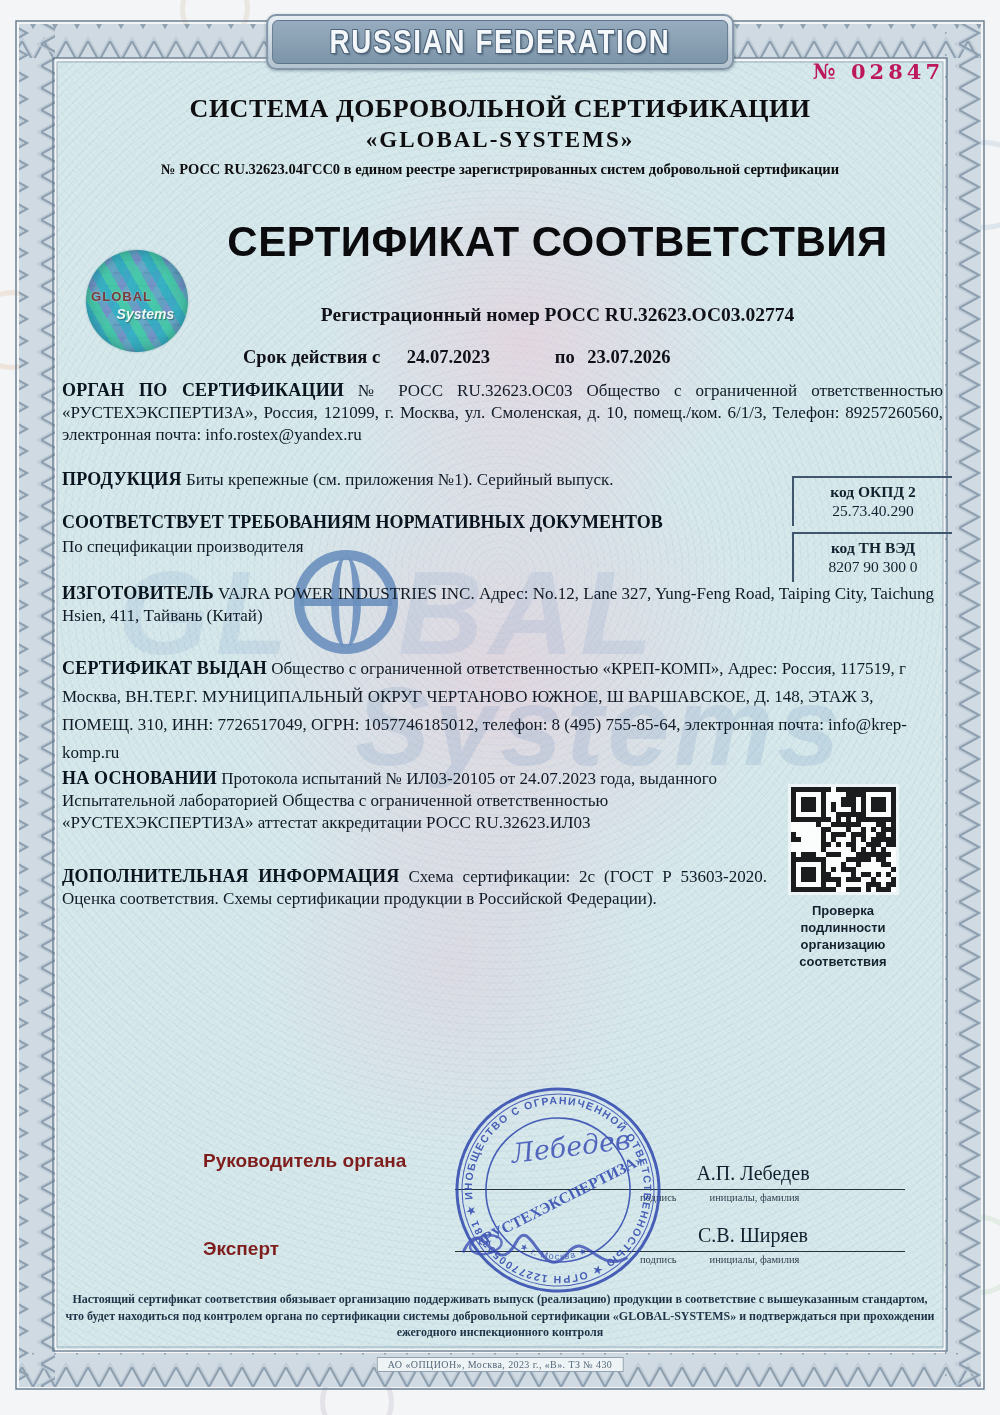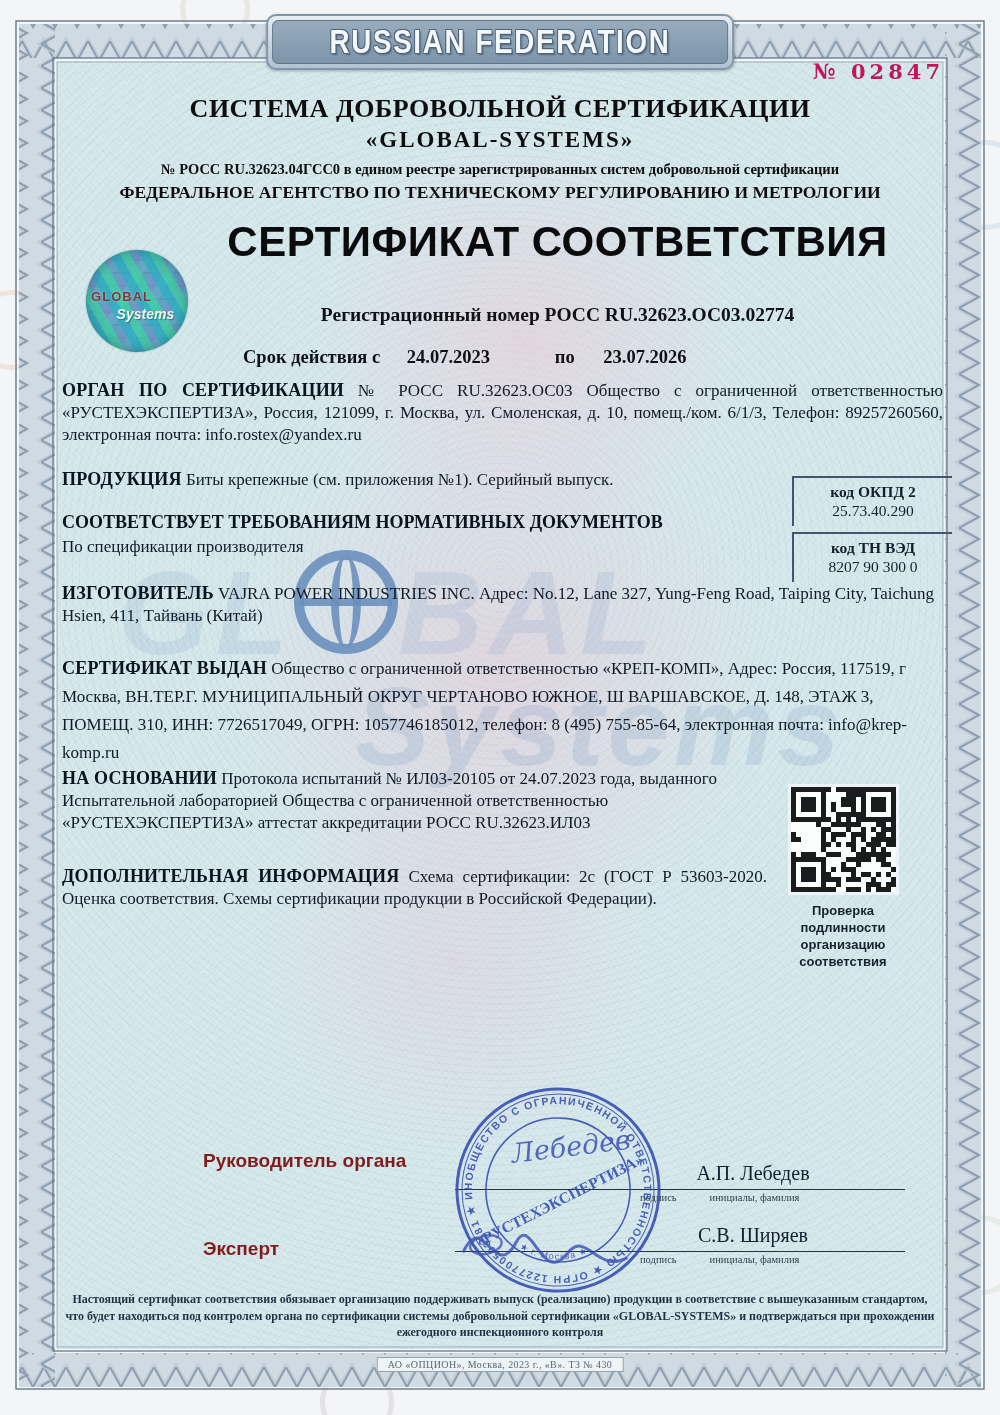--- a/index.html
+++ b/index.html
@@ -44,21 +44,21 @@
       repeating-linear-gradient(0deg, rgba(30,90,80,.25) 0 2px, rgba(0,0,0,0) 2px 13px);
     box-shadow:inset 0 0 14px rgba(20,70,80,.45), 0 0 2px rgba(60,120,110,.5);}
   .holo-l1{position:absolute;left:5%;top:38%;font-family:"Liberation Sans",sans-serif;font-weight:bold;font-size:13px;
     letter-spacing:1px;color:#7a3a3a;text-shadow:0 0 2px rgba(255,255,255,.5);}
   .holo-l2{position:absolute;left:30%;top:55%;font-family:"Liberation Sans",sans-serif;font-weight:bold;font-style:italic;
     font-size:14px;color:#eef7f2;text-shadow:1px 1px 1px rgba(40,90,90,.7);}
   
   .regline{position:absolute;left:170px;right:55px;top:304px;z-index:4;text-align:center;font-size:19.5px;font-weight:bold;color:#101018;}
   .validity{position:absolute;left:243px;top:347px;z-index:4;font-size:18.5px;font-weight:bold;color:#101018;white-space:nowrap;}
   .validity span{display:inline-block;}
-  .v-from{margin-left:22px;} .v-po{margin-left:60px;} .v-to{margin-left:24px;}
+  .v-from{margin-left:22px;} .v-po{margin-left:60px;} .v-to{margin-left:8px;}
   
   .para{position:absolute;z-index:4;font-size:17px;line-height:21.8px;color:#101a26;margin:0;}
   .para b{font-size:18px;letter-spacing:.2px;color:#0a141f;}
   .just{text-align:justify;}
   .p-org{left:62px;right:57px;top:380px;}
   .p-product{left:62px;width:705px;top:469px;}
   .lbl-conf{position:absolute;left:62px;top:512px;z-index:4;font-size:18px;font-weight:bold;color:#0a141f;}
   .txt-conf{position:absolute;left:62px;top:537px;z-index:4;font-size:17px;color:#101a26;}
   .p-manu{left:62px;right:57px;top:583px;}
   .p-issued{left:62px;right:53px;top:654px;line-height:28px;}
@@ -146,21 +146,20 @@
     <div class="banner-inner">
       <span class="banner-text">RUSSIAN FEDERATION</span>
     </div>
   </div>
 
   <div class="cert-no">№ 02847</div>
   <div class="header">
     <div class="h-sys">СИСТЕМА ДОБРОВОЛЬНОЙ СЕРТИФИКАЦИИ</div>
     <div class="h-name">«GLOBAL-SYSTEMS»</div>
     <div class="h-reg">№ РОСС RU.32623.04ГСС0 в едином реестре зарегистрированных систем добровольной сертификации</div>
-    <div class="h-agency">ФЕДЕРАЛЬНОЕ АГЕНТСТВО ПО ТЕХНИЧЕСКОМУ РЕГУЛИРОВАНИЮ И МЕТРОЛОГИИ</div>
   </div>
 
   <div class="title">СЕРТИФИКАТ СООТВЕТСТВИЯ</div>
 
   <div class="hologram">
     <span class="holo-l1">GLOBAL</span>
     <span class="holo-l2">Systems</span>
   </div>
 
   <div class="regline">Регистрационный номер РОСС RU.32623.ОС03.02774</div>

